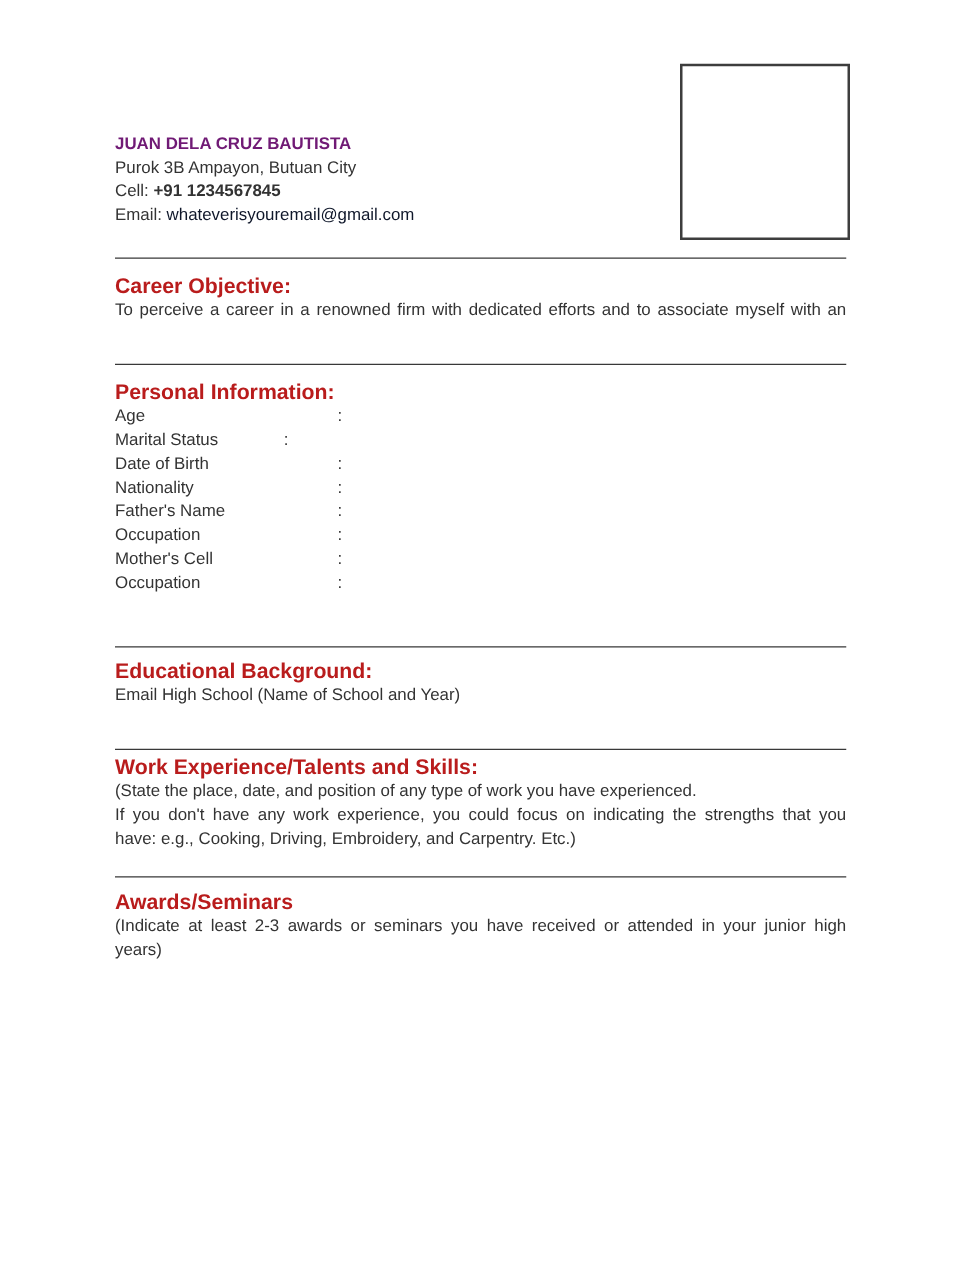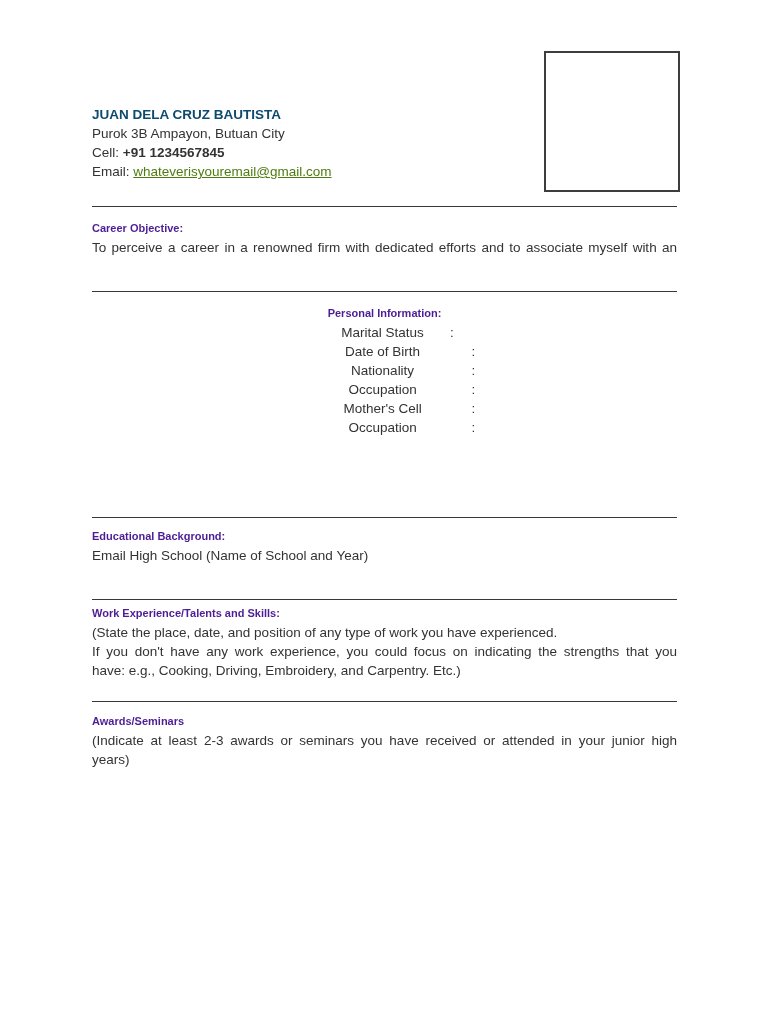--- a/index.html
+++ b/index.html
@@ -10,28 +10,28 @@
     background: #ffffff;
     font-family: "Liberation Sans", sans-serif;
     font-size: 13.5px;
     line-height: 19px;
     color: #333333;
     overflow: hidden;
   }
   .b { font-weight: bold; }
   .heading {
     font-weight: bold;
-    color: #4c1d95;
+    color: #b91c1c;
     margin: 0;
-    font-size: 11px;
+    font-size: 17px;
     line-height: 19px;
   }
   .header-text { position: absolute; left: 92px; top: 105px; width: 460px; }
-  .name { font-weight: bold; color: #0c4a6e; }
-  .email-link { color: #4d7c0f; text-decoration: underline; cursor: pointer; }
+  .name { font-weight: bold; color: #701a75; }
+  .email-link { color: #0f172a; cursor: pointer; }
 
   #photo-box {
     position: absolute;
     left: 544px; top: 51px;
     width: 132px; height: 137px;
     border: 2px solid #3d3d3d;
     background: #ffffff;
   }
 
   .divider {
@@ -42,21 +42,21 @@
     border-top: 1.5px solid #383838;
   }
   #d1 { top: 206px; }
   #d2 { top: 291px; }
   #d3 { top: 517px; }
   #d4 { top: 599px; }
   #d5 { top: 701px; }
 
   .section { position: absolute; left: 92px; width: 585px; }
   #career    { top: 219px; }
-  #personal  { top: 304px; text-align: center; }
+  #personal  { top: 304px; }
   #education { top: 527px; }
   #work      { top: 604px; }
   #awards    { top: 712px; }
 
   
   .jl { text-align: justify; text-align-last: justify; }
 
   .prow { white-space: nowrap; }
   .plabel { display: inline-block; width: 178px; }
   .prow.short .plabel { width: 135px; }
@@ -81,23 +81,25 @@
   <div class="divider" id="d4"></div>
   <div class="divider" id="d5"></div>
 
   <div class="section" id="career">
     <div class="heading">Career Objective:</div>
     <div class="jl">To perceive a career in a renowned firm with dedicated efforts and to associate myself with an</div>
   </div>
 
   <div class="section" id="personal">
     <div class="heading">Personal Information:</div>
+    <div class="prow"><span class="plabel">Age</span><span>:</span></div>
     <div class="prow short"><span class="plabel">Marital Status</span><span>:</span></div>
     <div class="prow"><span class="plabel">Date of Birth</span><span>:</span></div>
     <div class="prow"><span class="plabel">Nationality</span><span>:</span></div>
+    <div class="prow"><span class="plabel">Father's Name</span><span>:</span></div>
     <div class="prow"><span class="plabel">Occupation</span><span>:</span></div>
     <div class="prow"><span class="plabel">Mother's Cell</span><span>:</span></div>
     <div class="prow"><span class="plabel">Occupation</span><span>:</span></div>
   </div>
 
   <div class="section" id="education">
     <div class="heading">Educational Background:</div>
     <div>Email High School (Name of School and Year)</div>
   </div>
 

